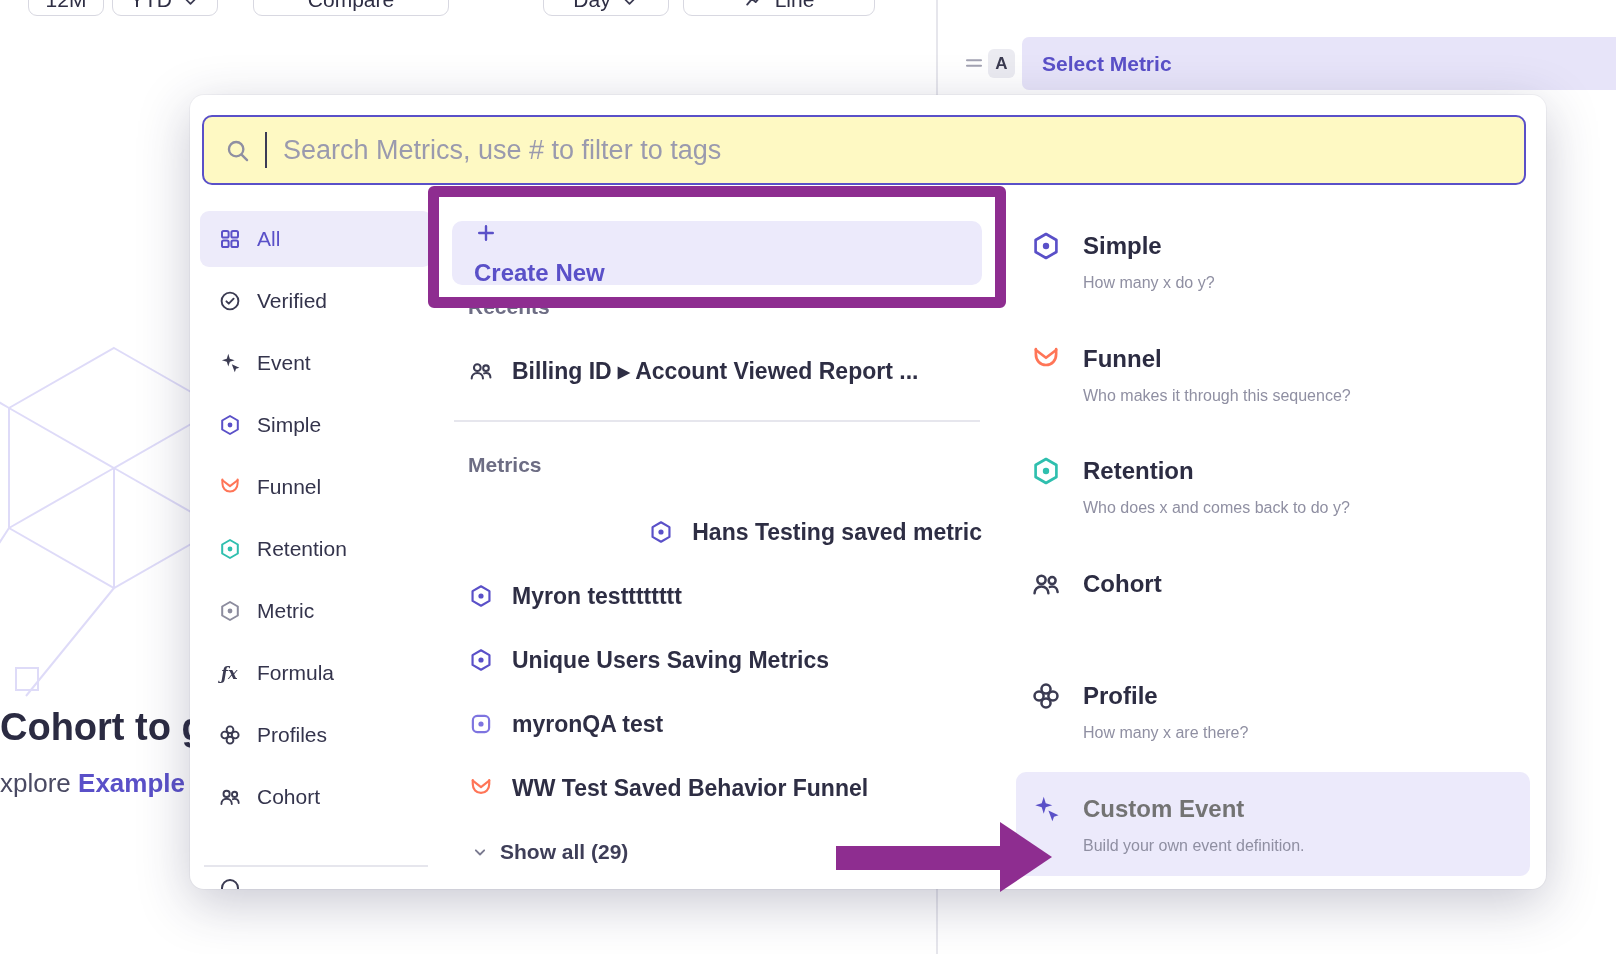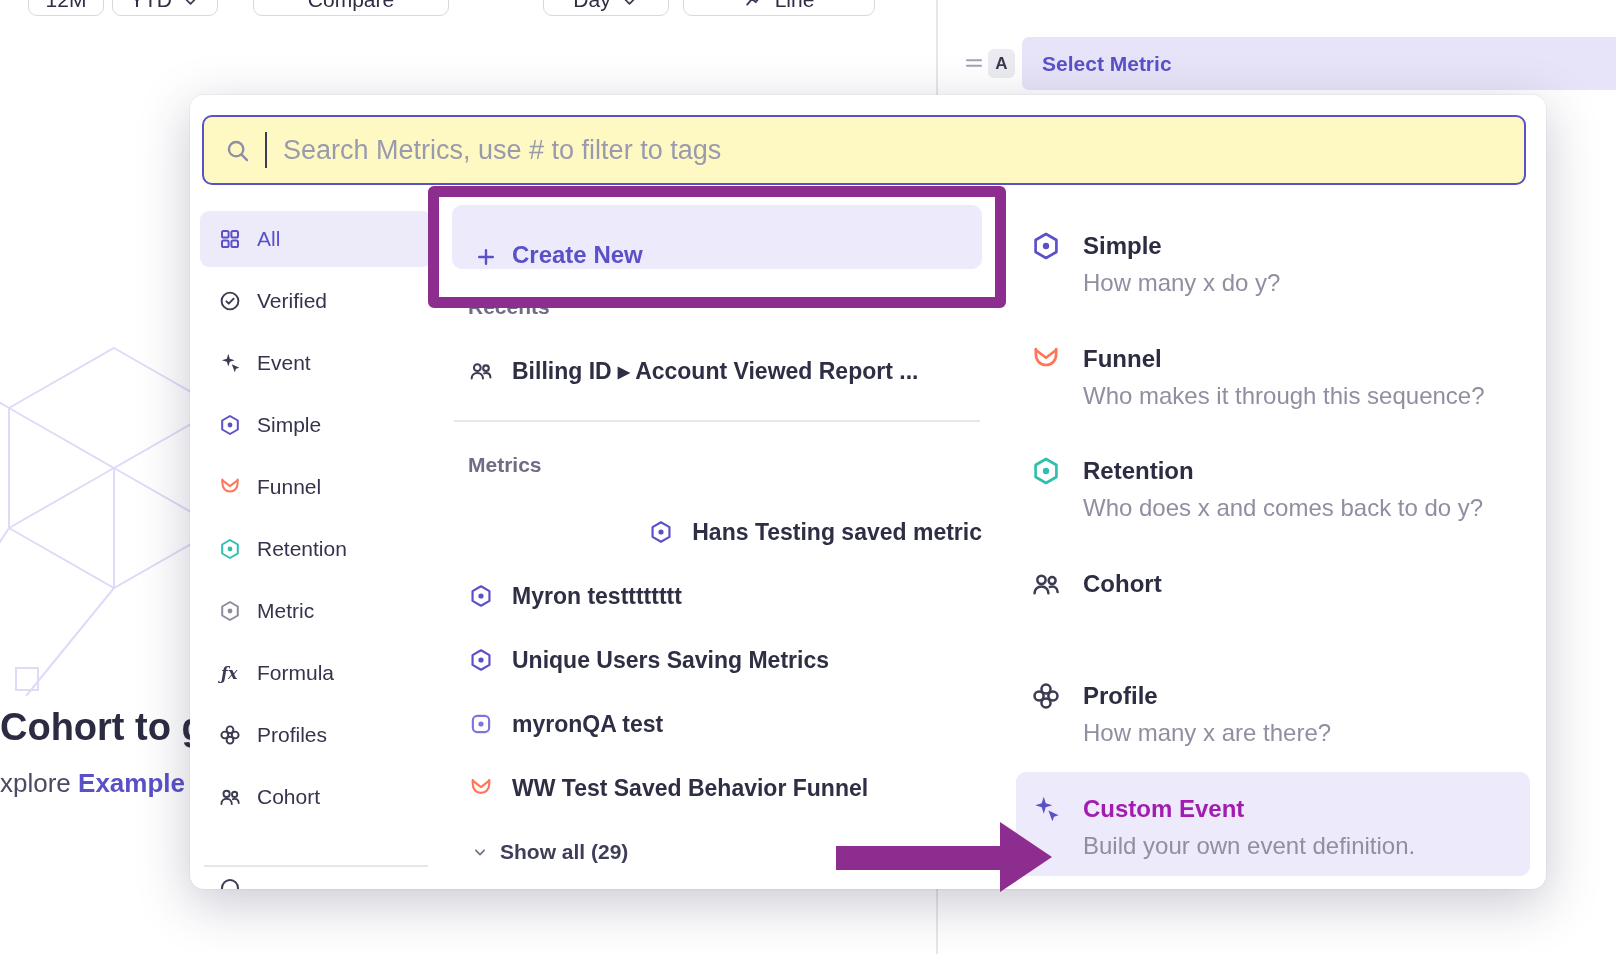--- a/index.html
+++ b/index.html
@@ -48,39 +48,39 @@
   .search-box input::placeholder{color:#9a9aae;}
   .search-box .icn{width:27px;height:27px;}
 
   .sidebar{position:absolute;left:10px;top:116px;width:232px;display:flex;flex-direction:column;gap:6px;}
   .sb-item{height:56px;border-radius:9px;display:flex;align-items:center;padding-left:18px;gap:15px;
            font-size:21px;font-weight:500;color:#34344c;cursor:pointer;}
   .sb-item.selected{background:#edebfa;color:#5a50c8;}
   .sb-divider{position:absolute;left:14px;top:770px;width:224px;height:2px;background:#e6e6ed;}
   .sb-partial{position:absolute;left:10px;top:781px;display:flex;padding-left:18px;}
 
-  .create-btn{position:absolute;left:262px;top:110px;width:530px;height:64px;background:#eceafb;
-              border-radius:10px;display:flex;align-items:flex-end;padding-left:22px;gap:14px;
-              box-sizing:border-box;cursor:pointer;}
+  .create-btn{position:absolute;left:262px;top:126px;width:530px;height:64px;background:#eceafb;
+              border-radius:10px;display:flex;align-items:flex-start;padding-left:22px;gap:14px;
+              box-sizing:border-box;cursor:pointer;flex-direction:column;}
   .create-btn .lbl{font-size:24px;font-weight:600;color:#5a50c8;}
   .sec-label{position:absolute;left:278px;font-size:21px;font-weight:600;color:#6d6d84;}
   .mid-divider{position:absolute;left:264px;top:325px;width:526px;height:2px;background:#e6e6ed;}
   .mi-row{position:absolute;left:262px;width:530px;height:56px;display:flex;align-items:center;gap:18px;
           padding-left:16px;box-sizing:border-box;font-size:23px;font-weight:600;color:#2e2e44;cursor:pointer;}
   .mi-row .icn{width:26px;height:26px;}
   .show-all{position:absolute;left:262px;top:740px;height:34px;display:flex;align-items:center;gap:10px;
             padding-left:18px;font-size:21px;font-weight:600;color:#3e3e58;cursor:pointer;}
   .show-all .icn{width:20px;height:20px;color:#7a7a90;}
 
   .type-hl{position:absolute;left:826px;top:677px;width:514px;height:104px;background:#eceafb;border-radius:10px;}
   .type-block{position:absolute;left:840px;width:495px;display:flex;gap:21px;align-items:flex-start;cursor:pointer;}
   .type-block .txt{display:flex;flex-direction:column;}
   .type-title{font-size:24px;font-weight:700;color:#2c2c42;line-height:30px;}
-  .type-desc{font-size:24px;color:#8f8fa2;margin-top:10px;line-height:24px;}
-  .type-title.accent{color:#a21caf;}
+  .type-desc{font-size:16px;color:#8f8fa2;margin-top:10px;line-height:24px;}
+  .type-title.accent{color:#737373;}
   .type-block .icn-lg{margin-top:-1px;}
 
   
   .anno-rect{position:absolute;left:428px;top:186px;width:578px;height:122px;box-sizing:border-box;
              border:11px solid #8e2d90;border-radius:6px;z-index:40;pointer-events:none;}
   .anno-arrow{position:absolute;left:830px;top:820px;width:225px;height:75px;z-index:40;pointer-events:none;}
 </style>
 </head>
 <body>
 

